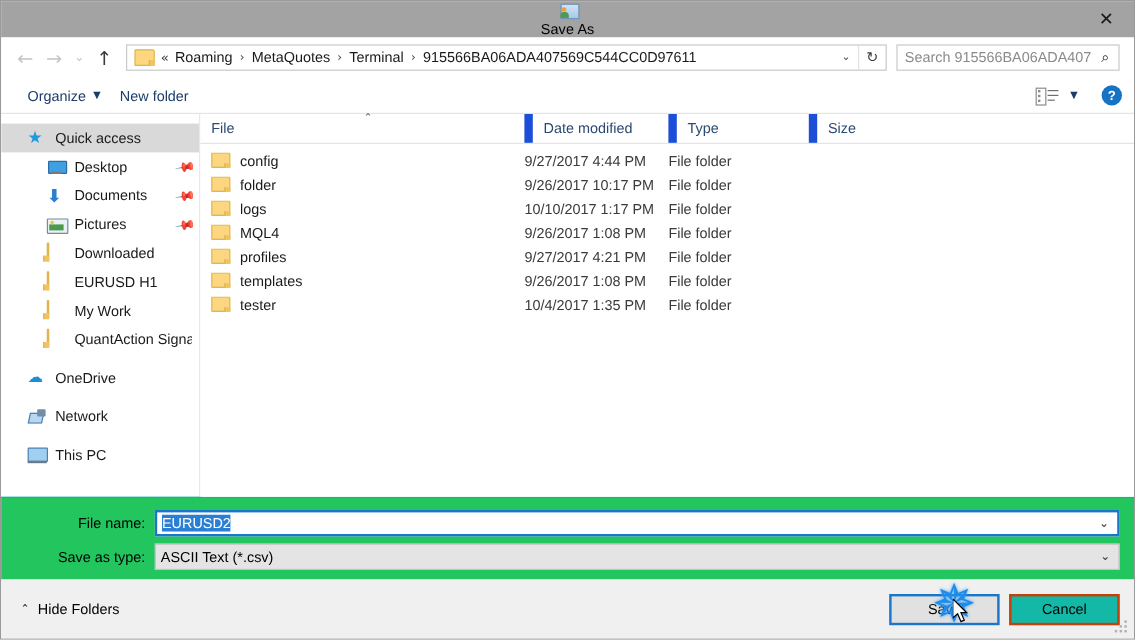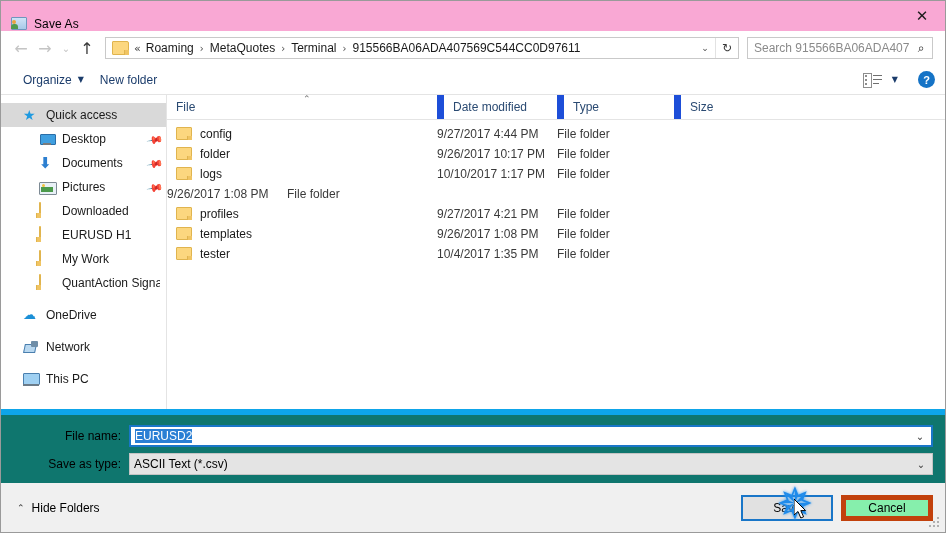--- a/index.html
+++ b/index.html
@@ -24,24 +24,25 @@
     border: 1px solid #9a9a9a;
     background: #ffffff;
     display: flex;
     flex-direction: column;
   }
 
   
   .titlebar {
     height: 30px;
     min-height: 30px;
-    background: #f9a8d4;
-    display: flex;
-    align-items: flex-end;
-    position: relative;
+    background: #a3a3a3;
+    display: flex;
+    align-items: center;
+    position: relative;
+    flex-direction: column;
   }
   .title-icon {
     width: 16px;
     height: 16px;
     margin-left: 9px;
     margin-right: 8px;
     position: relative;
   }
   .title-icon .ti-folder {
     position: absolute;
@@ -400,22 +401,22 @@
   .fr-fi::after {
     content:""; position:absolute; right:-1px; bottom:-1px;
     width:4px; height:4px; background:#f0c463; border-left:1px solid #e0b44e;
   }
   .fr-date { width: 120px; color: #3a3a3a; box-sizing: border-box; }
   .fr-type { width: 117px; color: #3a3a3a; box-sizing: border-box; }
   .fr-size { width: 80px; color: #3a3a3a; box-sizing: border-box; }
 
   
   .formarea {
-    background: #0f766e;
-    border-top: 6px solid #0ea5e9;
+    background: #22c55e;
+    border-top: 1px solid #0ea5e9;
     padding: 10px 0 0 0;
     min-height: 58px;
   }
   .formrow {
     display: flex;
     align-items: center;
     height: 22px;
     margin-bottom: 6px;
     padding-right: 12px;
   }
@@ -480,22 +481,22 @@
     font-size: 12px;
     color: #000;
     padding-left: 6px;
   }
   .hf-caret { font-size: 9px; color: #2a2a2a; font-family:"DejaVu Sans",sans-serif; }
   .footer-spacer { flex: 1; }
   .btn {
     width: 92px;
     height: 26px;
     box-sizing: border-box;
-    background: #86efac;
-    border: 5px solid #c2410c;
+    background: #14b8a6;
+    border: 2px solid #c2410c;
     font-size: 12px;
     color: #000;
     display: flex;
     align-items: center;
     justify-content: center;
     margin-left: 8px;
   }
   .btn.primary {
     background: #e1e1e1;
     border: 2px solid #1976c8;
@@ -719,20 +720,24 @@
           <div class="fr-name">
             <span class="fr-fi"></span>
             <span>logs</span>
           </div>
           <div class="fr-date">10/10/2017 1:17 PM</div>
           <div class="fr-type">File folder</div>
           <div class="fr-size"></div>
         </div>
 
         <div class="filerow">
+          <div class="fr-name">
+            <span class="fr-fi"></span>
+            <span>MQL4</span>
+          </div>
           <div class="fr-date">9/26/2017 1:08 PM</div>
           <div class="fr-type">File folder</div>
           <div class="fr-size"></div>
         </div>
 
         <div class="filerow">
           <div class="fr-name">
             <span class="fr-fi"></span>
             <span>profiles</span>
           </div>

